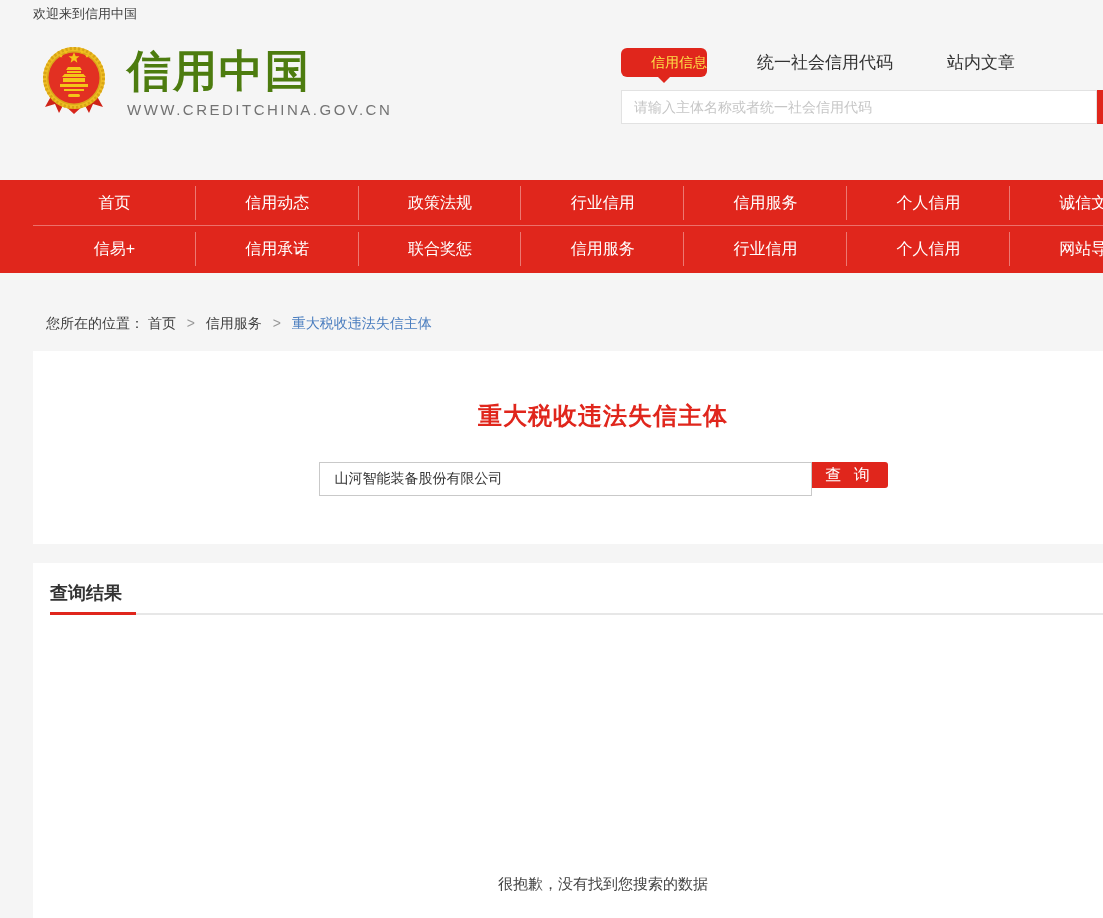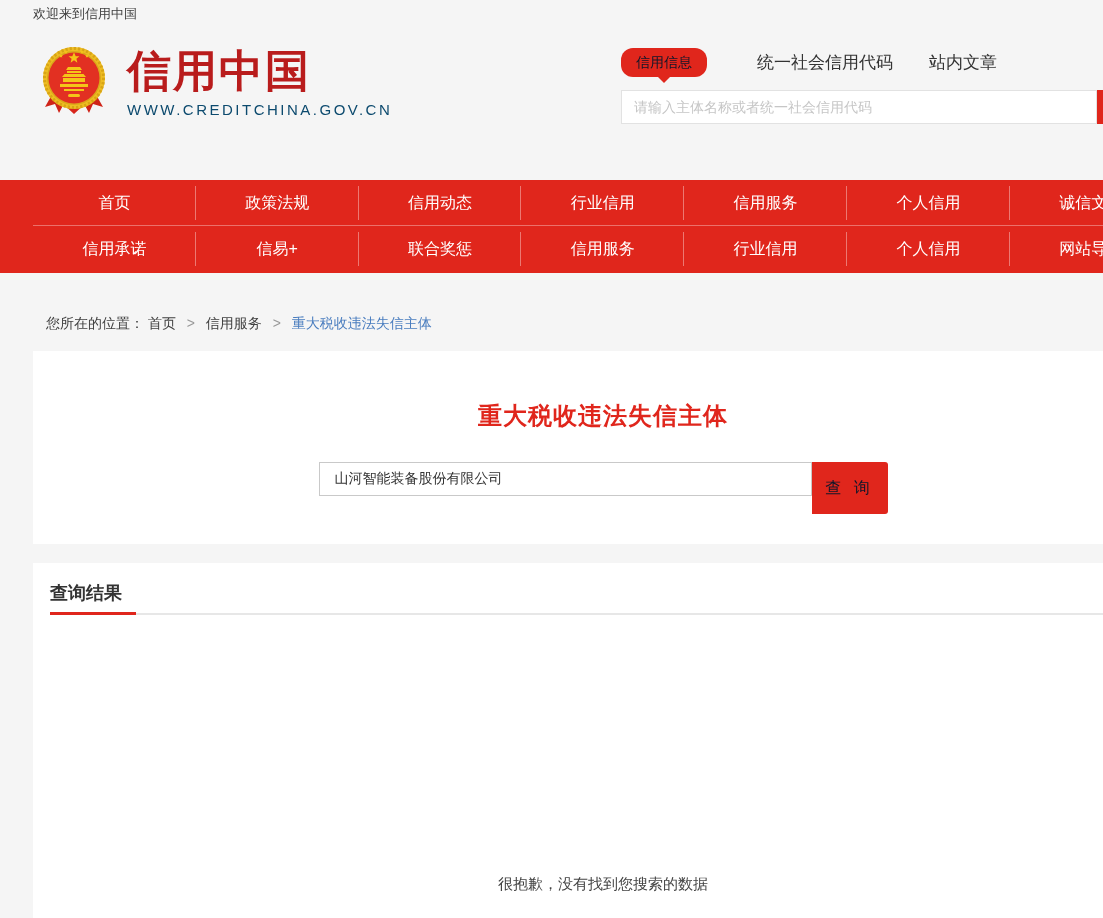--- a/index.html
+++ b/index.html
@@ -10,37 +10,37 @@
     background: #f5f5f5; overflow: hidden; margin: 0 auto;
   }
   
   .topbar { height: 25px; padding: 4px 0 0 33px; }
   .topbar span { font-size: 13px; color: #404040; }
   
   .header { position: relative; height: 155px; }
   .logo-group { position: absolute; left: 40px; top: 20px; display: flex; cursor: pointer; }
   .emblem { width: 68px; height: 74px; }
   .brand { margin-left: 19px; padding-top: 0; }
-  .brand-title { font-size: 44px; line-height: 52px; font-weight: 700; color: #b91c1c; letter-spacing: 2px; }
-  .brand-url { margin-top: 4px; font-size: 15px; color: #0c4a6e; letter-spacing: 2.5px; text-align: center; }
+  .brand-title { font-size: 44px; line-height: 52px; font-weight: 700; color: #4d7c0f; letter-spacing: 2px; }
+  .brand-url { margin-top: 4px; font-size: 15px; color: #737373; letter-spacing: 2.5px; text-align: center; }
   .header-right { position: absolute; left: 621px; top: 23px; width: 560px; }
   .tabs { display: flex; align-items: center; height: 29px; }
   .tab-pill {
     position: relative; width: 86px; height: 29px; line-height: 29px;
-    background: #e0261c; color: #0f172a; text-align: center; font-size: 14px;
-    border-radius: 12px; cursor: pointer;
+    background: #e0261c; color: #fde047; text-align: right; font-size: 14px;
+    border-radius: 6px; cursor: pointer;
   }
   .tab-pill::after {
     content: ""; position: absolute; left: 50%; bottom: -6px; margin-left: -6px;
     border-left: 6px solid transparent; border-right: 6px solid transparent;
     border-top: 6px solid #e0261c;
   }
   .tab-plain { font-size: 17px; color: #333; cursor: pointer; }
   .tab-plain.t1 { margin-left: 50px; }
-  .tab-plain.t2 { margin-left: 36px; }
+  .tab-plain.t2 { margin-left: 54px; }
   .hsearch { display: flex; margin-top: 13px; }
   .hsearch input {
     width: 476px; height: 34px; border: 1px solid #e2e2e2; background: #fff;
     padding: 0 12px; font-size: 14px; color: #ec4899; outline: none;
     font-family: inherit;
   }
   .hsearch input::placeholder { color: #c6c6c6; }
   .hsearch-btn { width: 76px; height: 34px; background: #e0261c; border: none; cursor: pointer; }
   
   .nav { height: 93px; background: #e0261c; overflow: hidden; }
@@ -66,21 +66,21 @@
   .main-title {
     padding-top: 50px; text-align: center; font-size: 24px; line-height: 30px;
     font-weight: 700; color: #e0261c; letter-spacing: 1px;
   }
   .search-group { display: flex; width: 569px; margin: 31px auto 0 auto; }
   .search-group input {
     width: 493px; height: 34px; border: 1px solid #c9c9c9; background: #fff;
     padding: 12px 15px; font-size: 14px; color: #333; outline: none; font-family: inherit;
   }
   .query-btn {
-    width: 76px; height: 52px; background: #e0261c; color: #0f172a; border: none;
+    width: 76px; height: 26px; background: #e0261c; color: #ffffff; border: none;
     font-size: 16px; letter-spacing: 4px; cursor: pointer; border-radius: 0 3px 3px 0;
     font-family: inherit;
   }
   
   .card-results { margin-top: 19px; height: 380px; padding: 18px 17px 0 17px; }
   .results-header { position: relative; border-bottom: 2px solid #e7e7e7; padding-bottom: 8px; }
   .results-header h2 { font-size: 18px; line-height: 24px; color: #333; font-weight: 700; }
   .results-header::after {
     content: ""; position: absolute; left: 0; bottom: -2px;
     width: 86px; height: 3px; background: #e0261c;
@@ -143,30 +143,30 @@
         <input type="text" placeholder="请输入主体名称或者统一社会信用代码" style="">
         <button class="hsearch-btn"></button>
       </div>
     </div>
   </div>
 
   <div class="nav">
     <div class="nav-inner">
       <div class="nav-row first">
         <div class="nav-item">首页</div>
+        <div class="nav-item">信用动态</div>
         <div class="nav-item">政策法规</div>
-        <div class="nav-item">信用动态</div>
         <div class="nav-item">行业信用</div>
         <div class="nav-item">信用服务</div>
         <div class="nav-item">个人信用</div>
         <div class="nav-item">诚信文化</div>
       </div>
       <div class="nav-row">
+        <div class="nav-item">信易+</div>
         <div class="nav-item">信用承诺</div>
-        <div class="nav-item">信易+</div>
         <div class="nav-item">联合奖惩</div>
         <div class="nav-item">信用服务</div>
         <div class="nav-item">行业信用</div>
         <div class="nav-item">个人信用</div>
         <div class="nav-item">网站导航</div>
       </div>
     </div>
   </div>
 
   <div class="breadcrumb">

